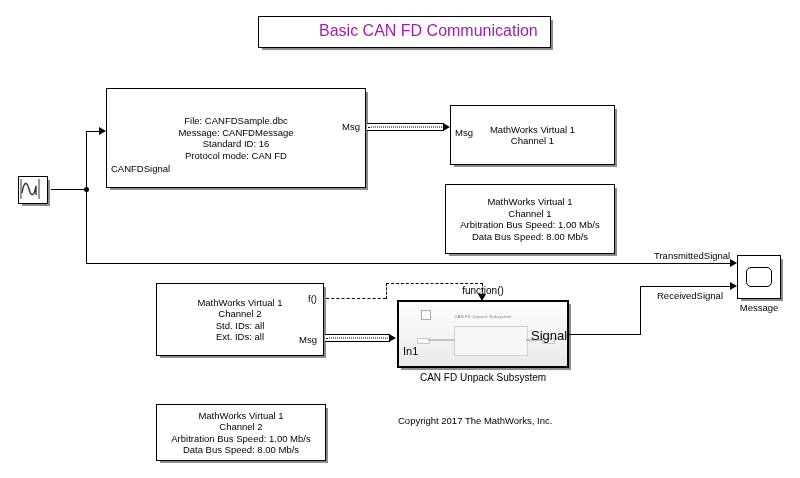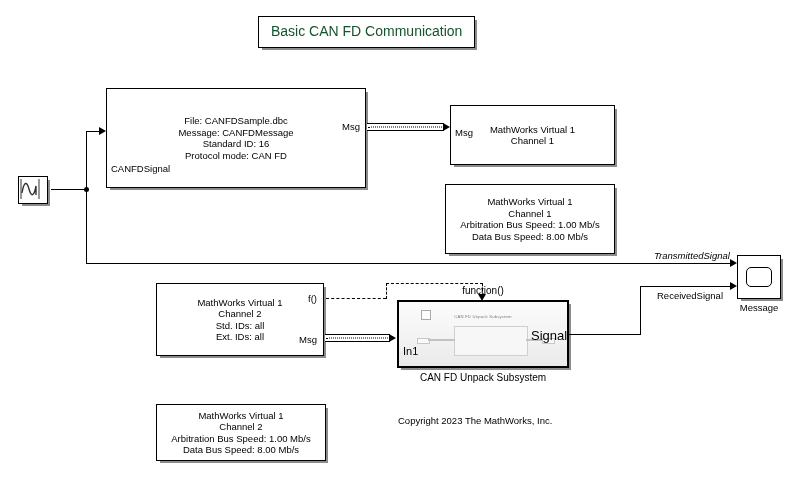--- a/index.html
+++ b/index.html
@@ -63,24 +63,25 @@
   #title-box {
     position: absolute;
     left: 258px;
     top: 16px;
     padding: 4px 12px 6px 12px;
     border: 1.2px solid #000;
     background: #fff;
     box-shadow: 3px 3px 0 -1px rgba(0,0,0,0.45);
   }
   #title-text {
-    font-size: 14px;
+    font-size: 16px;
     line-height: 20px;
-    color: #14532d;
+    color: #a21caf;
     white-space: nowrap;
+    margin-left: 48px;
   }
 
   
   .ln {
     position: absolute;
     background: #000;
   }
   .ln-h { height: 1.3px; }
   .ln-v { width: 1.3px; }
 
@@ -258,21 +259,21 @@
 
   <div class="ln ln-h" style="left:51px; top:189px; width:37px;"></div>
   <div class="dot" style="left:84px; top:187px;"></div>
   <div class="ln ln-v" style="left:86px; top:131px; height:58px;"></div>
   <div class="ln ln-h" style="left:86px; top:131px; width:14px;"></div>
   <div class="arrow-r" style="left:99px; top:127px;"></div>
 
   <div class="ln ln-v" style="left:86px; top:189px; height:75px;"></div>
   <div class="ln ln-h" style="left:86px; top:263px; width:648px;"></div>
   <div class="arrow-r" style="left:730px; top:259px;"></div>
-  <div class="annot" style="left:654px; top:250px;font-style:italic;">TransmittedSignal</div>
+  <div class="annot" style="left:654px; top:250px;">TransmittedSignal</div>
 
   <div class="blk" style="left:106px; top:88px; width:260px; height:100px;">
     <div class="blk-body">
       <div class="blk-text">File: CANFDSample.dbc
 Message: CANFDMessage
 Standard ID: 16
 Protocol mode: CAN FD</div>
     </div>
   </div>
   <div class="port-label" style="left:111px; top:127px;margin-top:36px;">CANFDSignal</div>
@@ -345,15 +346,15 @@
   <div class="ln ln-v" style="left:640px; top:286px; height:49px;"></div>
   <div class="ln ln-h" style="left:640px; top:286px; width:94px;"></div>
   <div class="arrow-r" style="left:730px; top:282px;"></div>
   <div class="annot" style="left:657px; top:290px;">ReceivedSignal</div>
 
   <div id="scope-block">
     <div id="scope-screen"></div>
   </div>
   <div id="scope-label">Message</div>
 
-  <div class="annot" style="left:398px; top:415px;">Copyright 2023 The MathWorks, Inc.</div>
+  <div class="annot" style="left:398px; top:415px;">Copyright 2017 The MathWorks, Inc.</div>
 
 </div>
 
 </body></html>

